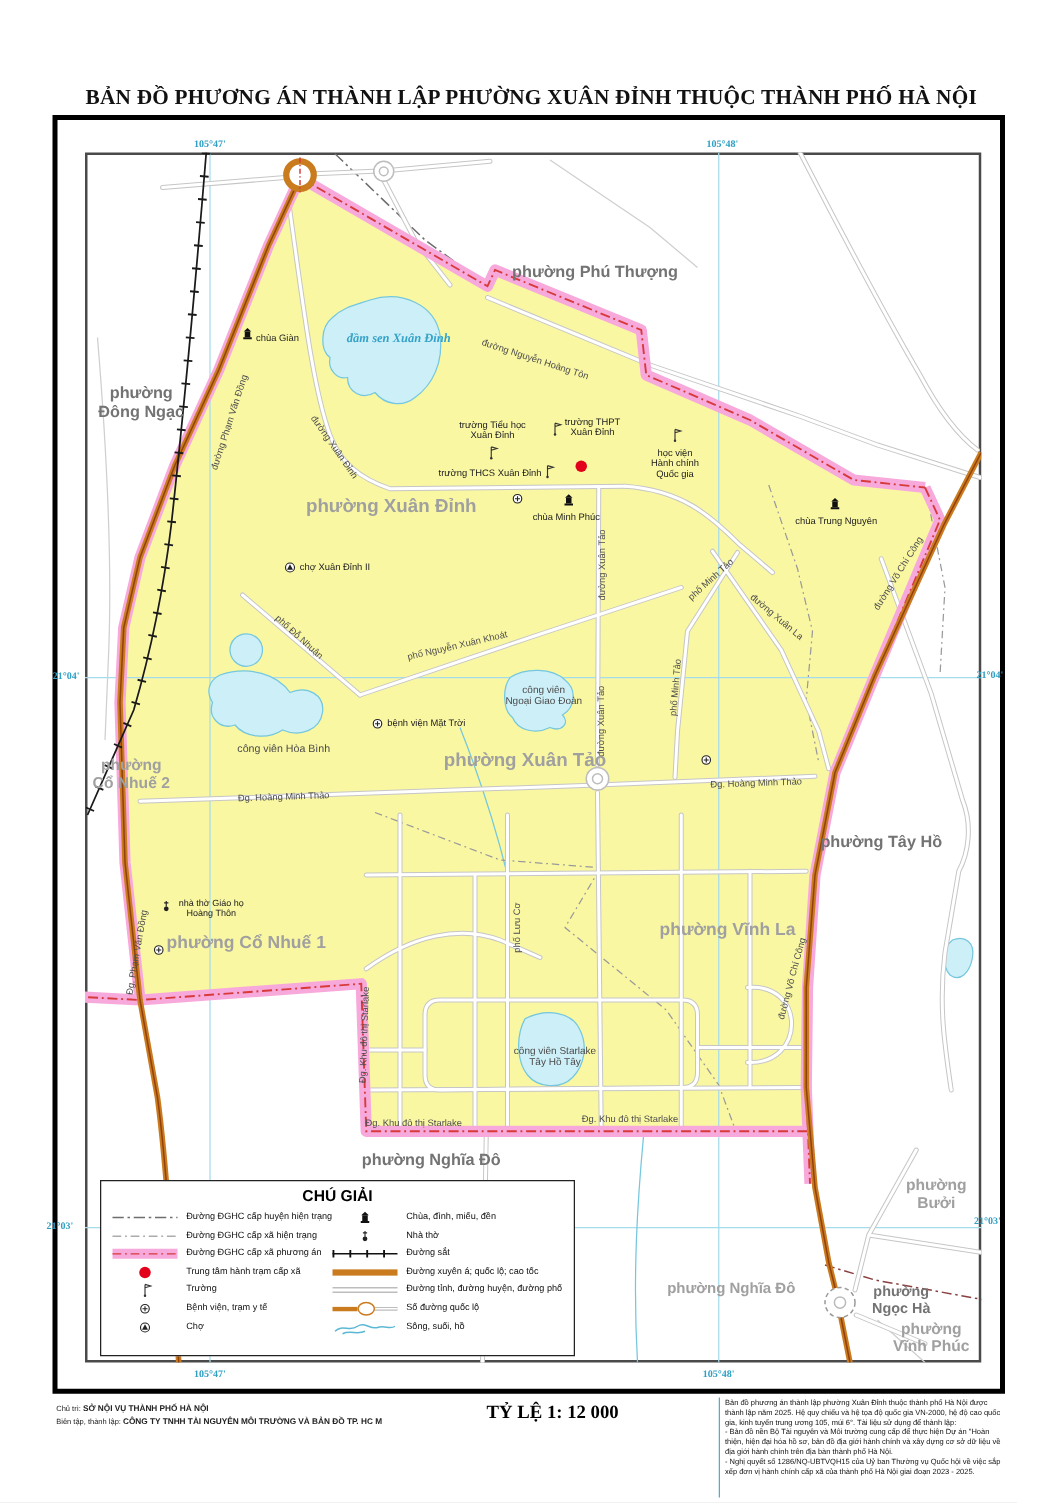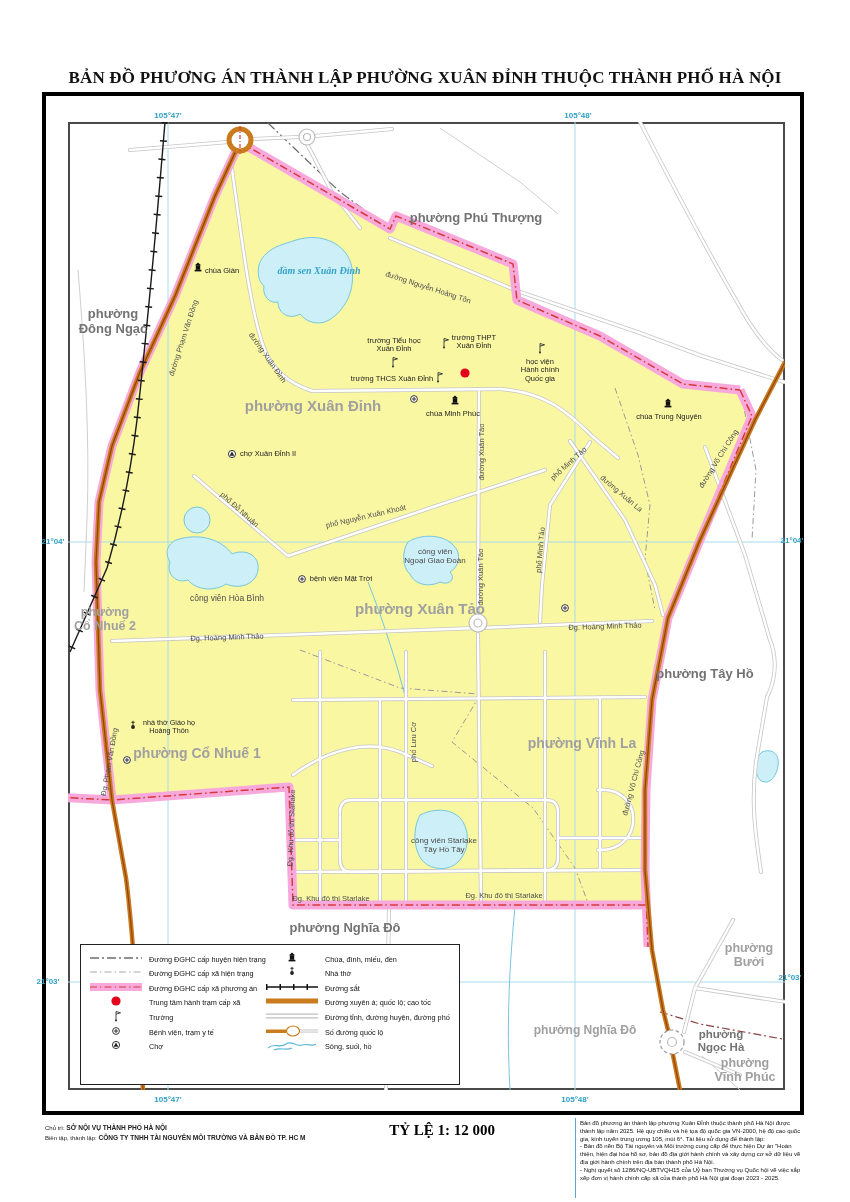--- a/index.html
+++ b/index.html
@@ -7,34 +7,34 @@
         font-family:"Liberation Sans",sans-serif}
   .title{position:absolute;top:68px;left:0;width:100%;text-align:center;
          font-family:"Liberation Serif",serif;font-weight:bold;font-size:17px;color:#111;
          letter-spacing:.2px}
   .outer-frame{position:absolute;left:42px;top:92px;width:762px;height:1023px;
                border:4px solid #000;box-sizing:border-box}
   .map-frame{position:absolute;left:68px;top:122px;width:717px;height:968px;
              border:2px solid #4a4a4a;box-sizing:border-box;background:#fff}
   .lbl{position:absolute;transform:translate(-50%,-50%);white-space:pre-line;text-align:center;
        line-height:1.12;pointer-events:none}
-  .c-lbl{font-family:Liberation Sans, sans-serif;font-weight:bold;font-size:8px;color:#2f9fc4}
+  .c-lbl{font-family:Liberation Serif, serif;font-weight:bold;font-size:8px;color:#2f9fc4}
   .wr{font-weight:bold;color:#737373}
   .wg{font-weight:bold;color:#a0a0a0}
   .wl{color:#4a4a4a}
   .damsen{font-family:"Liberation Serif",serif;font-weight:bold;font-style:italic;color:#35a3c9}
   .pl{color:#1b1b1b;font-size:7.5px}
   .rl{color:#4d4d4d;font-size:7.5px;white-space:nowrap}
   .legend{position:absolute;left:80px;top:944px;width:380px;height:141px;background:#fff;
           border:1.2px solid #222;box-sizing:border-box}
   .legend-title{text-align:center;font-weight:bold;font-size:12.5px;margin-top:5px;color:#000}
   .legend-cols{display:flex;padding:4px 6px 0 6px}
   .lcol{display:flex;flex-direction:column}
   .lcol.l{width:176px}.lcol.r{width:190px}
-  .lrow{display:flex;align-items:flex-end;height:14.6px}
+  .lrow{display:flex;align-items:flex-start;height:14.6px}
   .lic{width:58px;display:flex;justify-content:center;align-items:center;flex:none}
   .llab{font-size:7.3px;color:#111;margin-left:4px;white-space:nowrap}
   .footer-credits{position:absolute;left:45px;top:1123px;font-size:6px;color:#222;line-height:1.5}
   .footer-credits b{font-size:6.6px;font-weight:bold}
   .scale{position:absolute;left:355px;top:1122px;width:140px;text-align:right;
          font-family:"Liberation Serif",serif;font-weight:bold;font-size:15px;color:#000}
   .notes{position:absolute;left:580px;top:1120px;width:226px;font-size:6px;line-height:1.3;color:#111}
   .notes p{margin:0}
   .notes-line{position:absolute;left:575px;top:1118px;width:1px;height:80px;background:#59a9cc}
 </style>
@@ -306,20 +306,21 @@
   <div class="lbl rl" style="left:239px;top:510px;transform:translate(-50%,-50%) rotate(42deg)">phố Đỗ Nhuận</div>
   <div class="lbl rl" style="left:366px;top:517px;transform:translate(-50%,-50%) rotate(-13deg)">phố Nguyễn Xuân Khoát</div>
   <div class="lbl rl" style="left:227px;top:638px;transform:translate(-50%,-50%) rotate(-2deg)">Đg. Hoàng Minh Thảo</div>
   <div class="lbl rl" style="left:605px;top:627px;transform:translate(-50%,-50%) rotate(-2deg)">Đg. Hoàng Minh Thảo</div>
   <div class="lbl rl" style="left:414px;top:742px;transform:translate(-50%,-50%) rotate(-90deg)">phố Lưu Cơ</div>
   <div class="lbl rl" style="left:292px;top:828px;transform:translate(-50%,-50%) rotate(-88deg)">Đg. Khu đô thị Starlake</div>
   <div class="lbl rl" style="left:331px;top:899px">Đg. Khu đô thị Starlake</div>
   <div class="lbl rl" style="left:504px;top:896px">Đg. Khu đô thị Starlake</div>
 
   <div class="legend">
+    <div class="legend-title">CHÚ GIẢI</div>
     <div class="legend-cols">
       <div class="lcol l">
         <div class="lrow">
           <span class="lic">
             <svg width="56" height="12">
                 <line x1="2" y1="6" x2="54" y2="6" stroke="#6e6e6e" stroke-width="1.3" stroke-dasharray="9 3 2 3"></line>
               </svg>
             </span>
           <span class="llab">Đường ĐGHC cấp huyện hiện trạng</span>
         </div>

